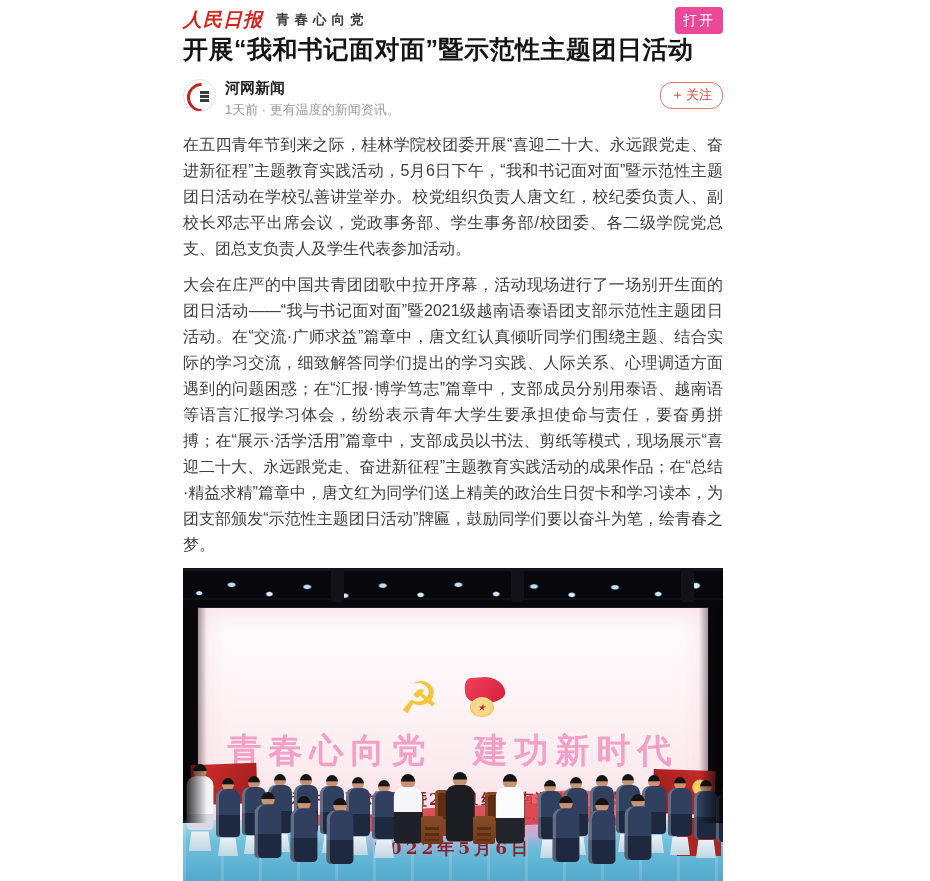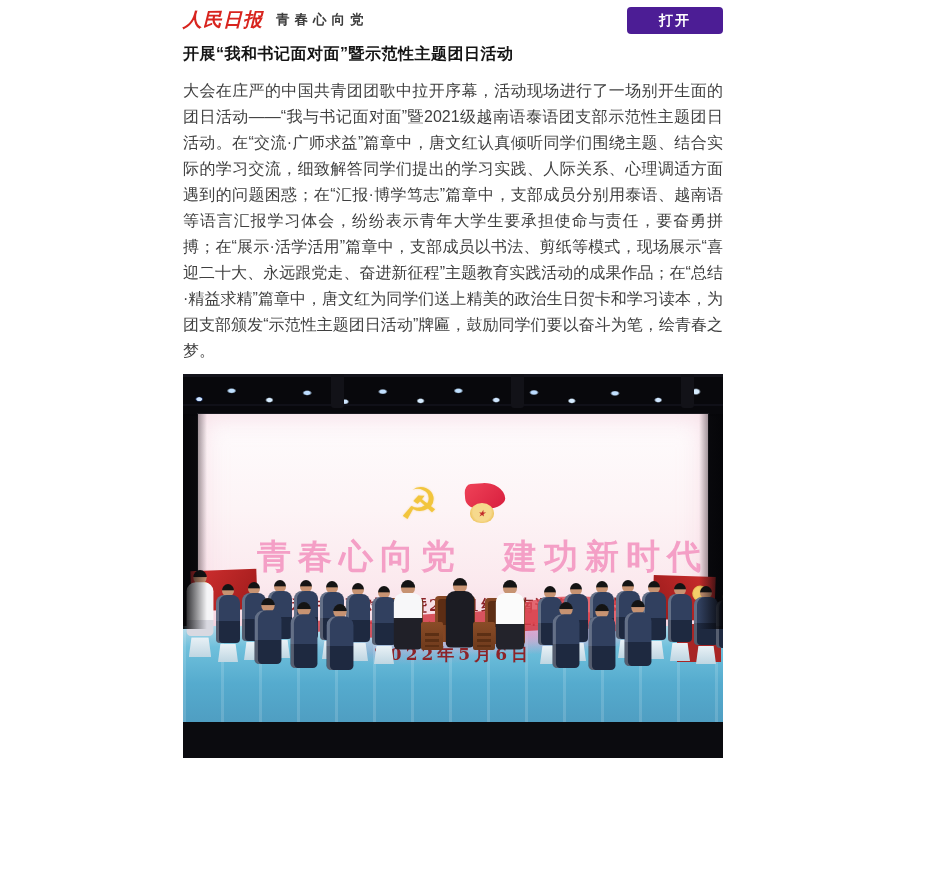--- a/index.html
+++ b/index.html
@@ -7,26 +7,26 @@
               font-family:"Liberation Sans", sans-serif; }
   .page { position:relative; width:796px; height:881px; }
   .col { position:absolute; left:183px; top:0; width:540px; }
 
   
   .masthead { display:flex; align-items:center; margin-top:7px; height:26px; }
   .logo { font-family:"DejaVu Serif", serif; font-style:italic; font-weight:bold;
           color:#d8241e; font-size:19px; letter-spacing:1px; white-space:nowrap; }
   .slogan { margin-left:13px; font-size:13.5px; font-weight:bold; color:#3d3d3d;
             letter-spacing:5px; }
-  .open-btn { margin-left:auto; background:#4c1d95; color:#fff; font-size:14px;
-              line-height:1; padding:6px 32px 7px; border-radius:4px; border:none;
-              letter-spacing:2px; cursor:pointer;font-weight:bold; }
-
-  
-  .title { margin-top:11px; font-size:16px; font-weight:bold; color:#141414;
+  .open-btn { margin-left:auto; background:#ec4899; color:#fff; font-size:14px;
+              line-height:1; padding:6px 8px 7px; border-radius:4px; border:none;
+              letter-spacing:2px; cursor:pointer; }
+
+  
+  .title { font-size:25px; font-weight:bold; color:#141414;
            letter-spacing:.5px; }
   .source-row { display:flex; margin-top:13px; align-items:flex-start; }
   .avatar { position:relative; width:33px; height:33px; border-radius:50%;
             border:1px solid #e3e3e3; background:#fff; overflow:hidden; flex:none; cursor:pointer; }
   .avatar::before { content:""; position:absolute; left:3px; top:3px; width:23px; height:23px;
             border:3px solid #c21f1f; border-right-color:transparent; border-top-color:transparent;
             border-radius:50%; transform:rotate(45deg); }
   .avatar::after { content:""; position:absolute; right:6px; top:11px; width:9px; height:11px;
             background:linear-gradient(#3a3a3a 0 3px, transparent 3px 4px, #3a3a3a 4px 7px,
                         transparent 7px 8px, #3a3a3a 8px 11px); }
@@ -75,21 +75,21 @@
   .party-emblem { font-size:44px; line-height:44px; color:#f2c53d;
                   text-shadow:0 0 2px rgba(240,190,60,.6); }
   .league-emblem { position:relative; width:46px; height:46px; }
   .league-emblem .flag { position:absolute; left:4px; top:2px; width:40px; height:26px;
         background:linear-gradient(135deg,#ef4258,#d81f3e); transform:rotate(-4deg);
         border-radius:18% 60% 50% 40% / 40% 70% 40% 50%; }
   .league-emblem .crest { position:absolute; left:9px; top:22px; width:24px; height:20px;
         background:radial-gradient(circle at 50% 45%, #f6d98d 0 55%, #eec45f 75%);
         border-radius:50% 50% 45% 45%; display:flex; align-items:center; justify-content:center;
         font-size:8px; color:#c22a2a; }
-  .scr-slogan { position:absolute; left:0; top:120px; width:100%; text-align:right;
+  .scr-slogan { position:absolute; left:0; top:120px; width:100%; text-align:center;
         font-size:34px; font-weight:bold; color:#f49fc6; letter-spacing:7px; white-space:nowrap; }
   .scr-l1 { position:absolute; left:0; top:182px; width:100%; text-align:center;
         font-family:"DejaVu Serif", serif; font-weight:bold; font-size:16px; color:#8c2328;
         letter-spacing:2px; white-space:nowrap; }
   .scr-l2 { position:absolute; left:0; top:206px; width:100%; text-align:center;
         font-family:"DejaVu Serif", serif; font-weight:bold; font-size:16px; color:#8c2328;
         letter-spacing:4px; }
   .scr-l3 { position:absolute; left:0; top:229px; width:100%; text-align:center;
         font-family:"DejaVu Serif", serif; font-weight:bold; font-size:17px; color:#8c2328;
         letter-spacing:4px; z-index:1; }
@@ -151,23 +151,35 @@
   <div class="col">
 
     <div class="masthead">
       <span class="logo">人民日报</span>
       <span class="slogan">青春心向党</span>
       <button class="open-btn">打开</button>
     </div>
 
     <h1 class="title">开展“我和书记面对面”暨示范性主题团日活动</h1>
 
+    <div class="source-row">
+      <div class="avatar"></div>
+      <div class="source-info">
+        <div class="source-name">河网新闻</div>
+        <div class="source-meta">1天前 · 更有温度的新闻资讯。</div>
+      </div>
+      <button class="follow-btn">
+        <span class="plus">＋</span>
+        <span>关注</span>
+      </button>
+    </div>
 
 
     <div class="body-text">
+      <p>在五四青年节到来之际，桂林学院校团委开展“喜迎二十大、永远跟党走、奋进新征程”主题教育实践活动，5月6日下午，“我和书记面对面”暨示范性主题团日活动在学校弘善讲堂举办。校党组织负责人唐文红，校纪委负责人、副校长邓志平出席会议，党政事务部、学生事务部/校团委、各二级学院党总支、团总支负责人及学生代表参加活动。</p>
       <p>大会在庄严的中国共青团团歌中拉开序幕，活动现场进行了一场别开生面的团日活动——“我与书记面对面”暨2021级越南语泰语团支部示范性主题团日活动。在“交流·广师求益”篇章中，唐文红认真倾听同学们围绕主题、结合实际的学习交流，细致解答同学们提出的学习实践、人际关系、心理调适方面遇到的问题困惑；在“汇报·博学笃志”篇章中，支部成员分别用泰语、越南语等语言汇报学习体会，纷纷表示青年大学生要承担使命与责任，要奋勇拼搏；在“展示·活学活用”篇章中，支部成员以书法、剪纸等模式，现场展示“喜迎二十大、永远跟党走、奋进新征程”主题教育实践活动的成果作品；在“总结·精益求精”篇章中，唐文红为同学们送上精美的政治生日贺卡和学习读本，为团支部颁发“示范性主题团日活动”牌匾，鼓励同学们要以奋斗为笔，绘青春之梦。</p>
     </div>
 
     <div class="photo">
       <div class="truss">
         <i class="fixture" style="left:148px"></i>
         <i class="fixture" style="left:328px"></i>
         <i class="fixture" style="left:498px"></i>
       </div>
 

